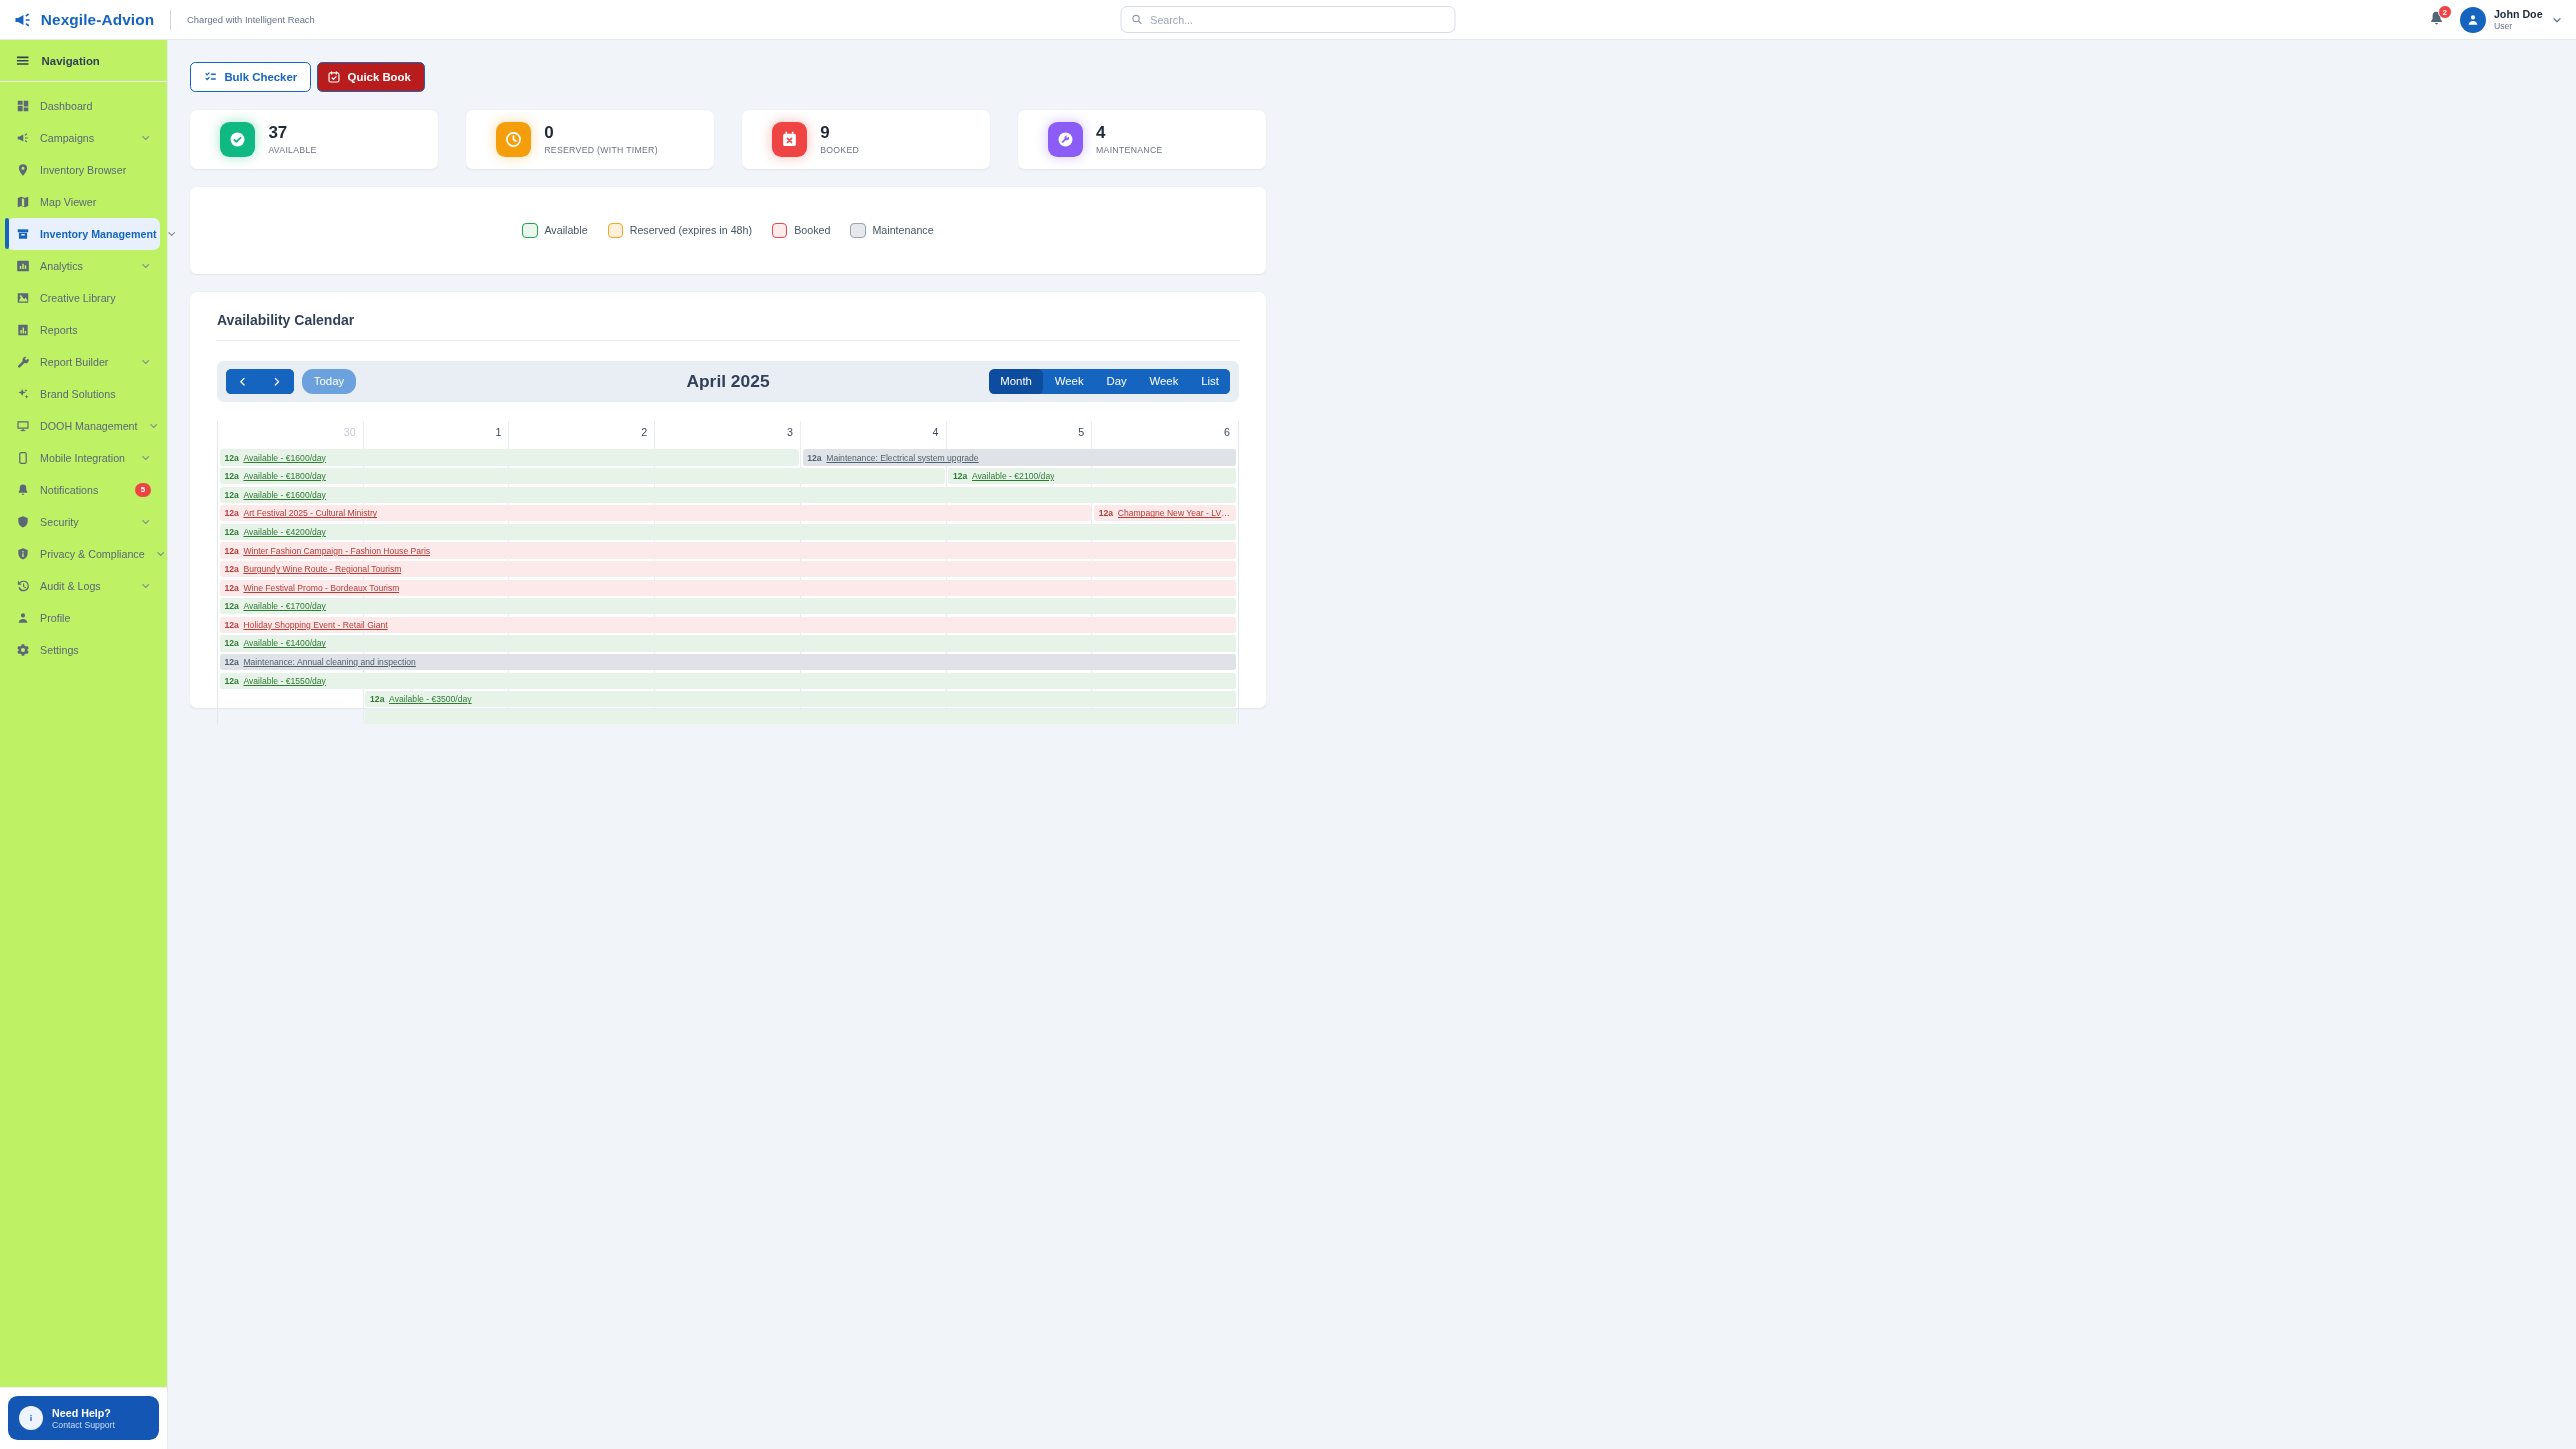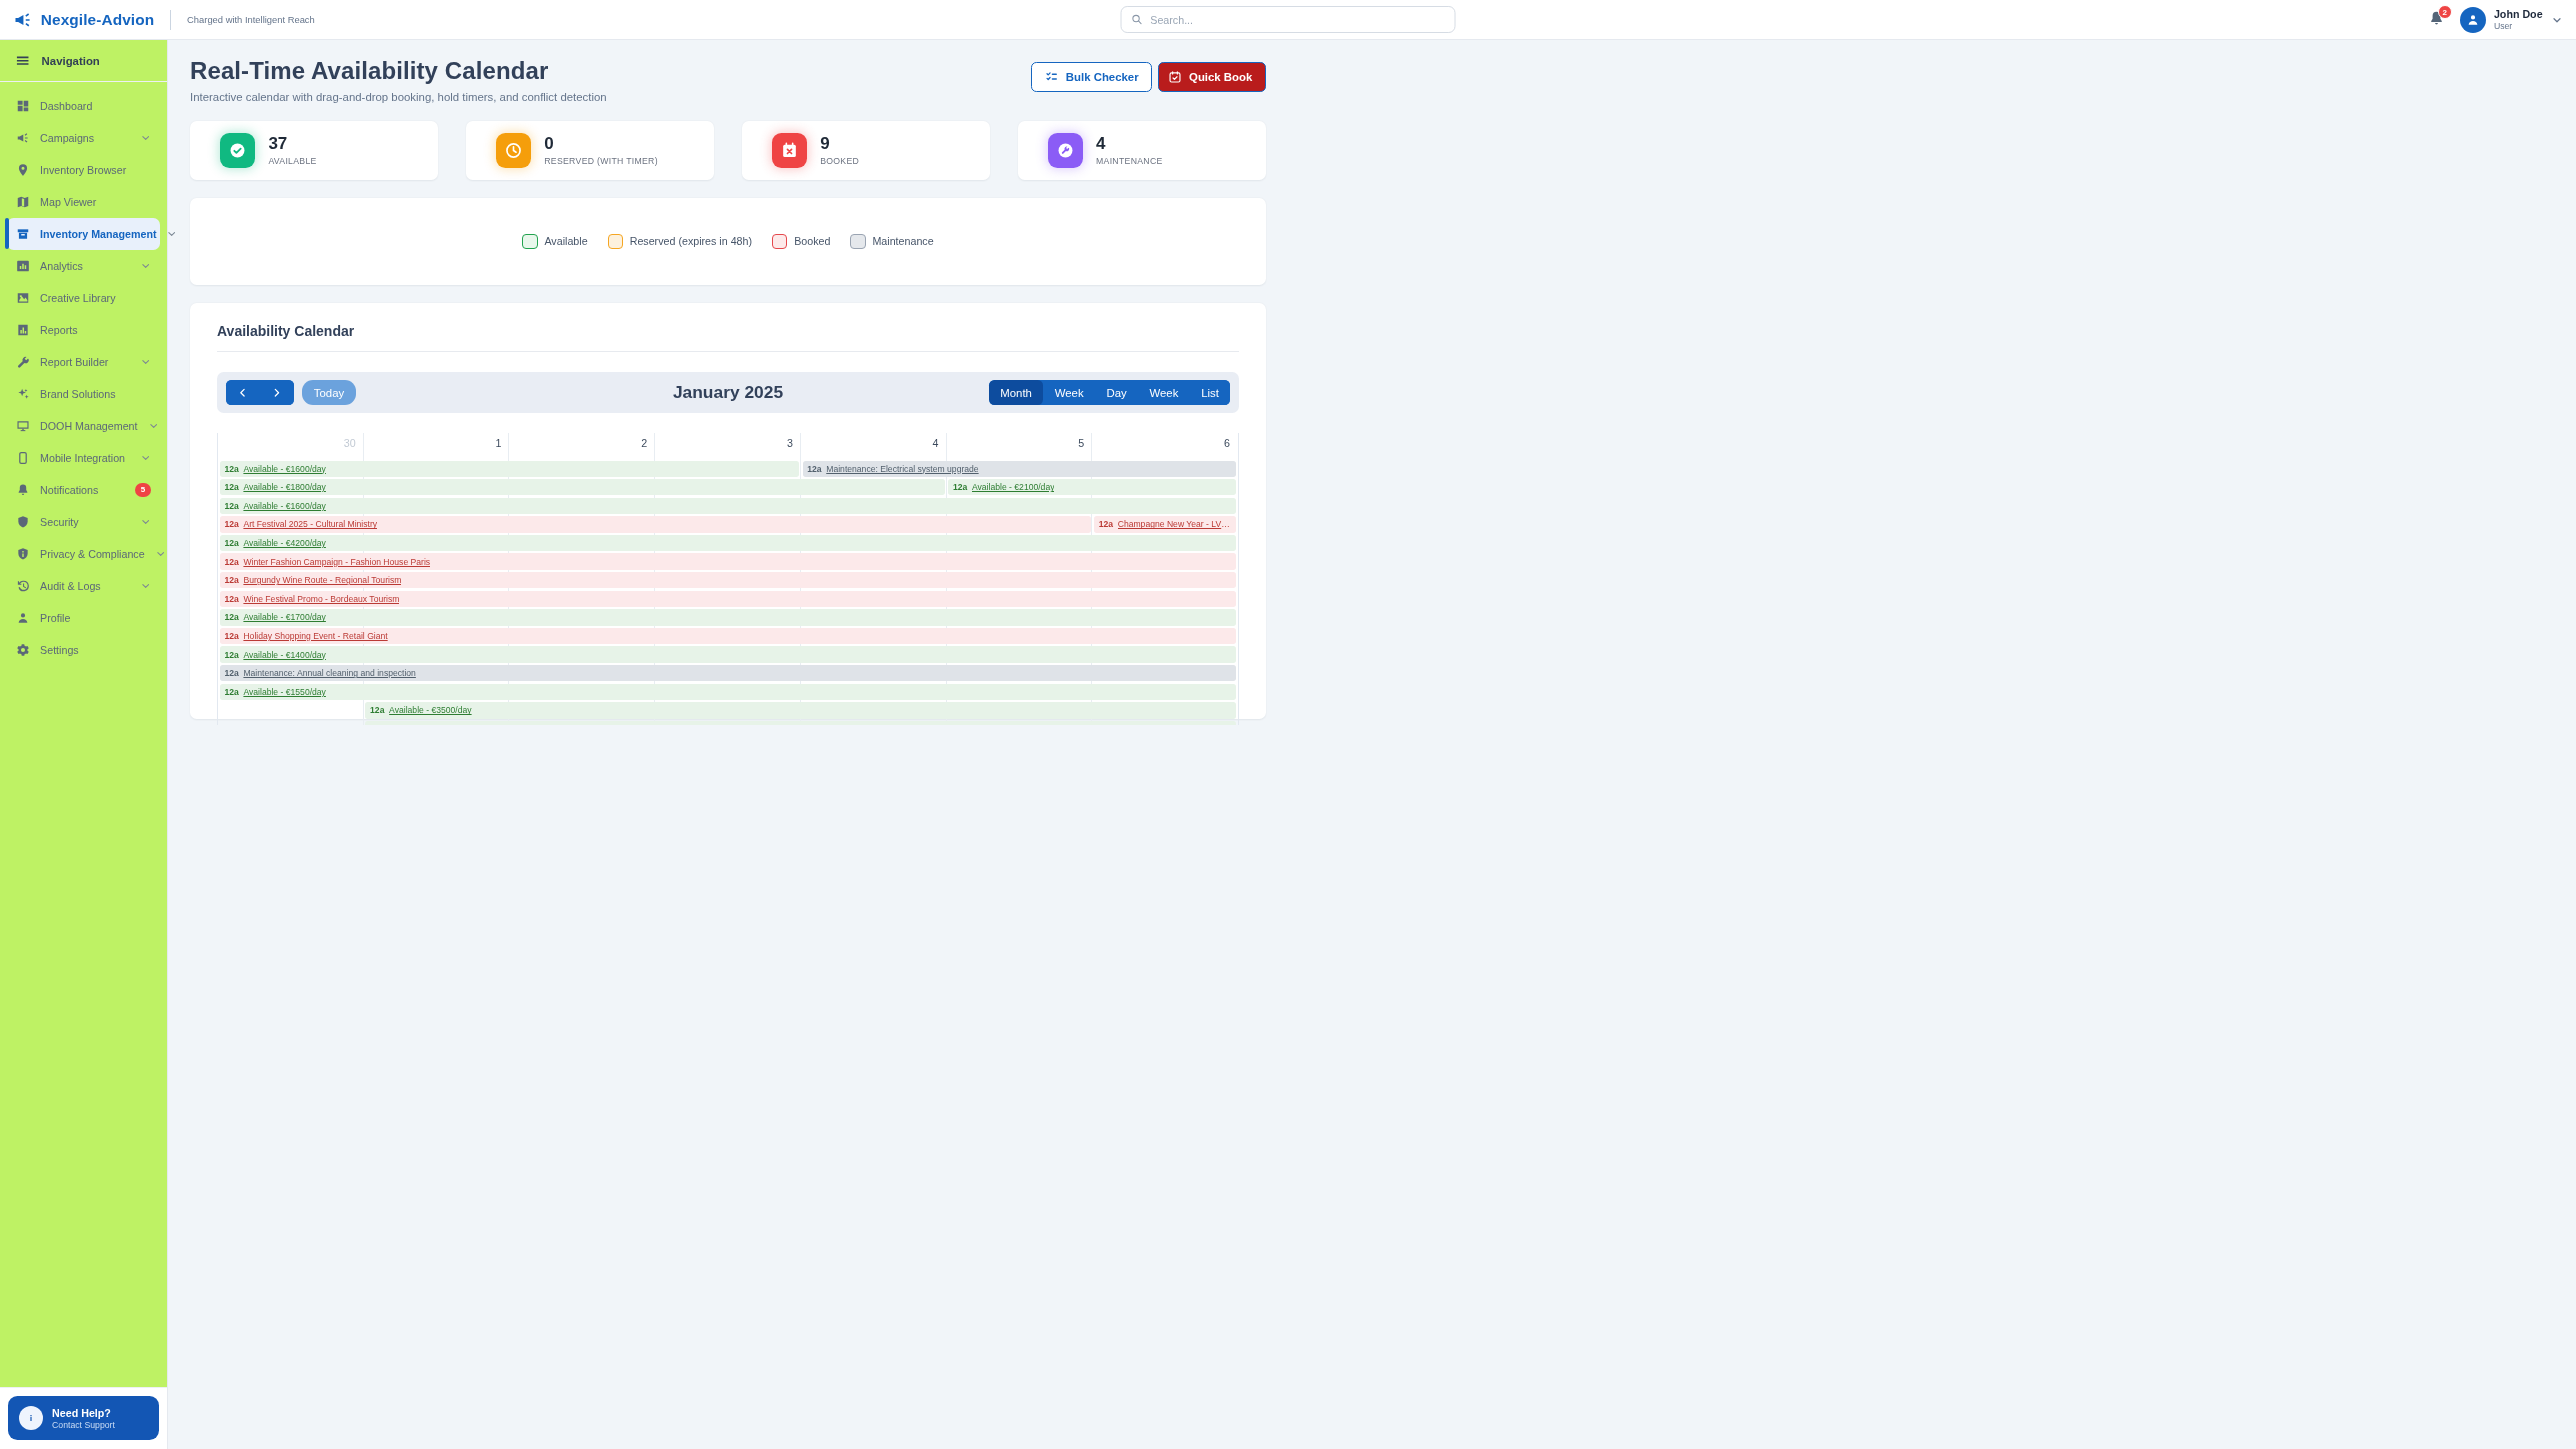--- a/index.html
+++ b/index.html
@@ -409,24 +409,20 @@
       <span>
         <div class="help-title">Need Help?</div>
         <div class="help-sub">Contact Support</div>
       </span>
     </div>
   </div>
 </aside>
 
 <main class="main">
   <div class="page-head">
-    <div>
-      <h1 class="page-title">Real-Time Availability Calendar</h1>
-      <p class="page-sub">Interactive calendar with drag-and-drop booking, hold timers, and conflict detection</p>
-    </div>
     <div class="page-actions">
       <button class="btn btn-outline">
         <svg viewBox="0 0 24 24">
             <path d="M3.5 6.3l2 2 3.2-3.4" fill="none" stroke="currentColor" stroke-width="2.2" stroke-linecap="round" stroke-linejoin="round"></path>
             <path d="M3.5 14.3l2 2 3.2-3.4" fill="none" stroke="currentColor" stroke-width="2.2" stroke-linecap="round" stroke-linejoin="round"></path>
             <rect x="11.5" y="6.2" width="9" height="2.4" rx="1.2" fill="currentColor"></rect>
             <rect x="11.5" y="14.2" width="9" height="2.4" rx="1.2" fill="currentColor"></rect>
           </svg>
         <span>Bulk Checker</span>
       </button>
@@ -523,21 +519,21 @@
               <path d="M15 5l-7 7 7 7" fill="none" stroke="currentColor" stroke-width="2.6" stroke-linecap="round" stroke-linejoin="round"></path>
             </svg>
         </button>
         <button class="nav-btn">
           <svg viewBox="0 0 24 24">
               <path d="M9 5l7 7-7 7" fill="none" stroke="currentColor" stroke-width="2.6" stroke-linecap="round" stroke-linejoin="round"></path>
             </svg>
         </button>
       </div>
       <button class="today-btn">Today</button>
-      <div class="cal-month-title">January 2025</div>
+      <div class="cal-month-title">April 2025</div>
       <div class="view-group">
           <button class="view-btn active">Month</button>
           <button class="view-btn">Week</button>
           <button class="view-btn">Day</button>
           <button class="view-btn">Week</button>
           <button class="view-btn">List</button>
         </div>
     </div>
 
     <div class="cal-grid">

